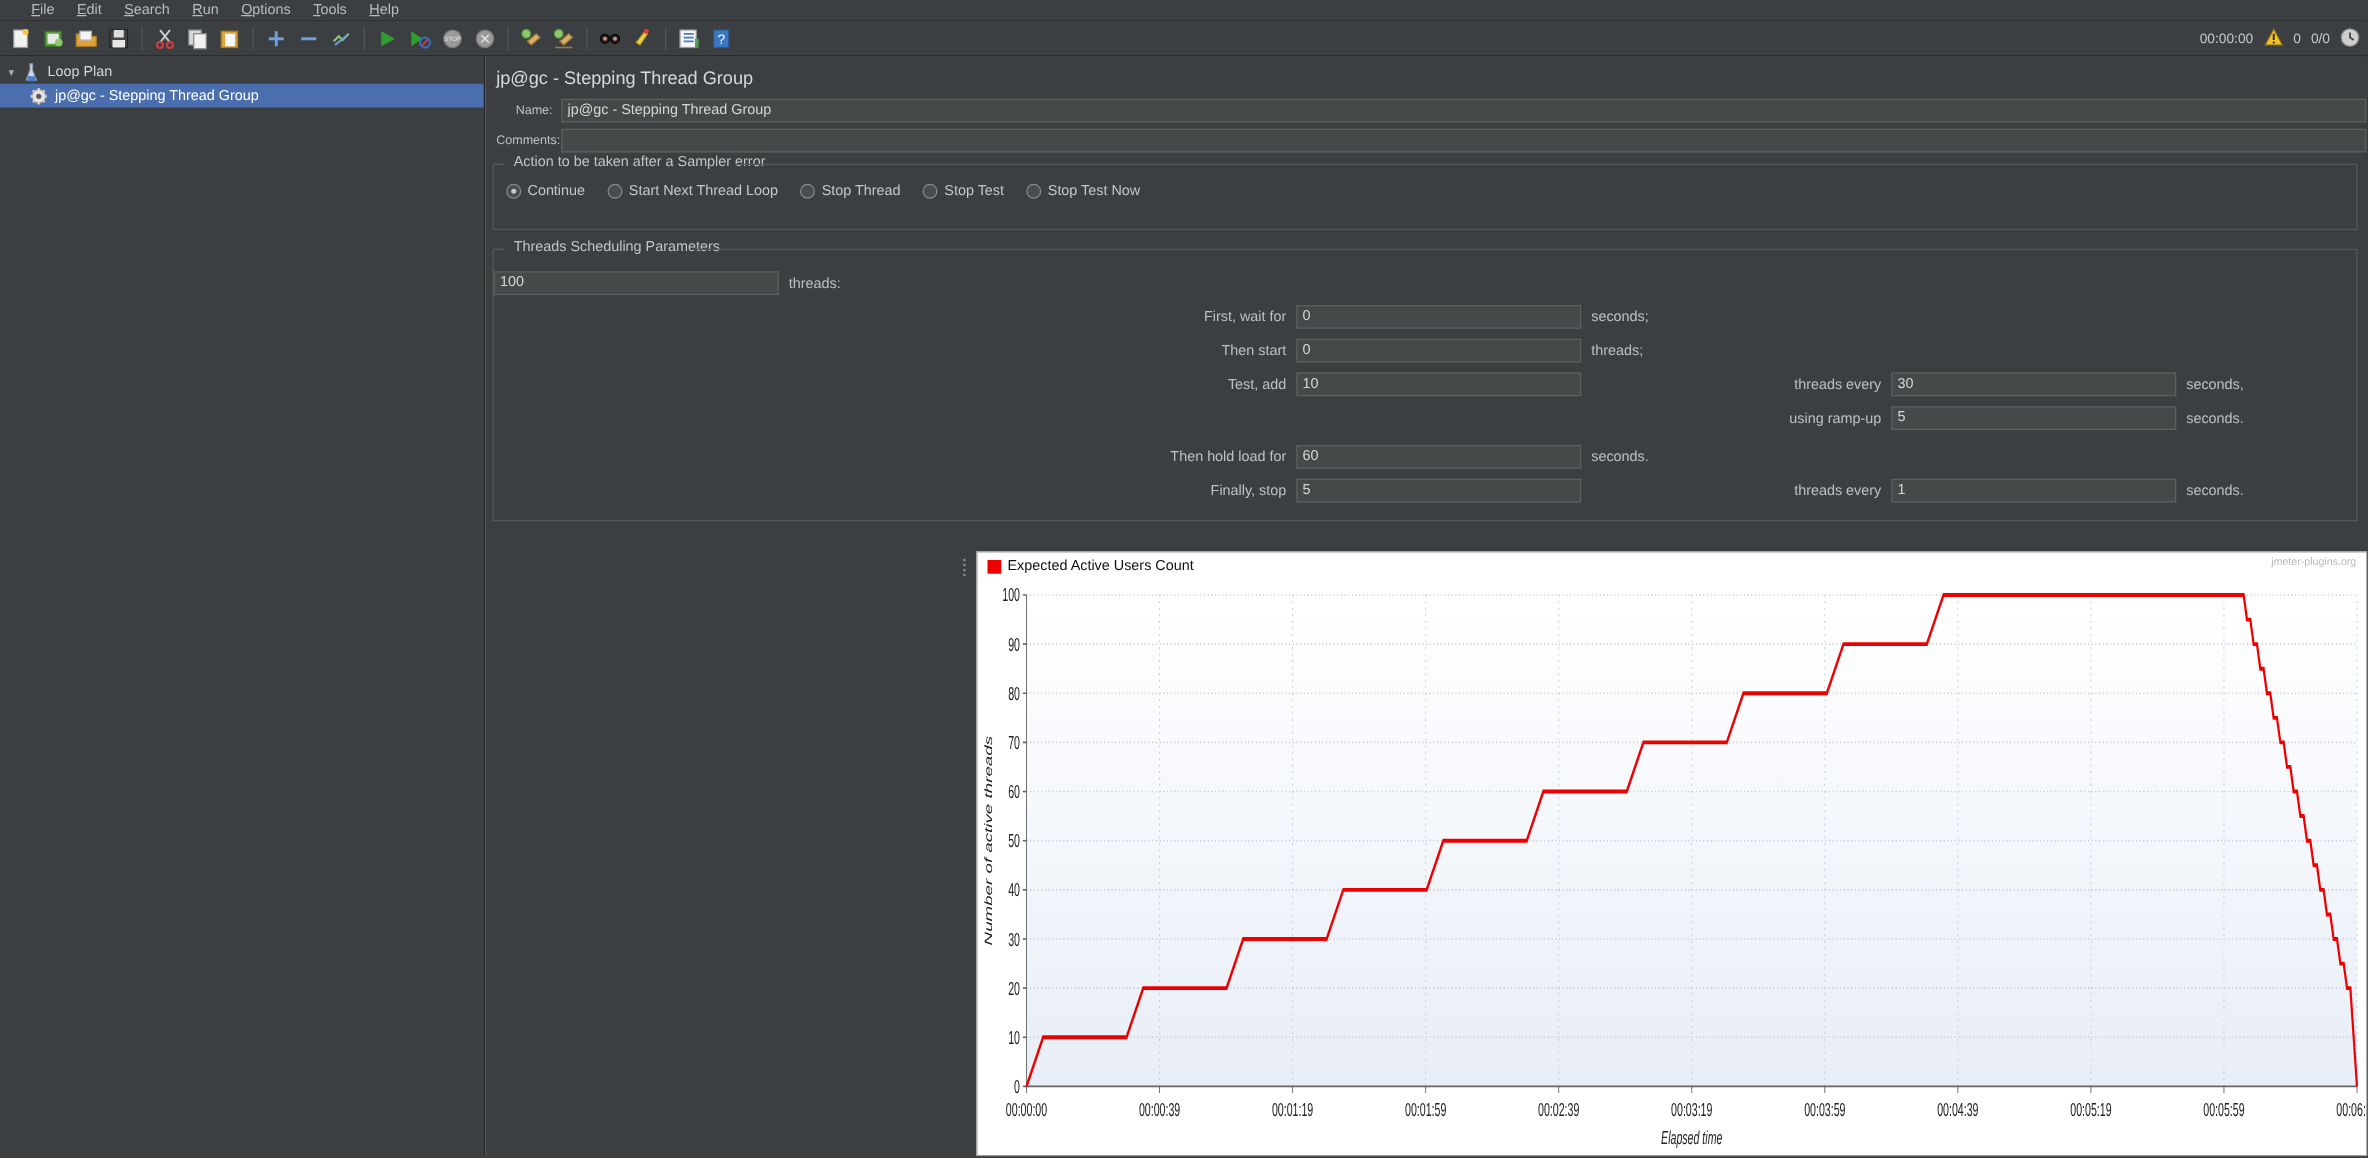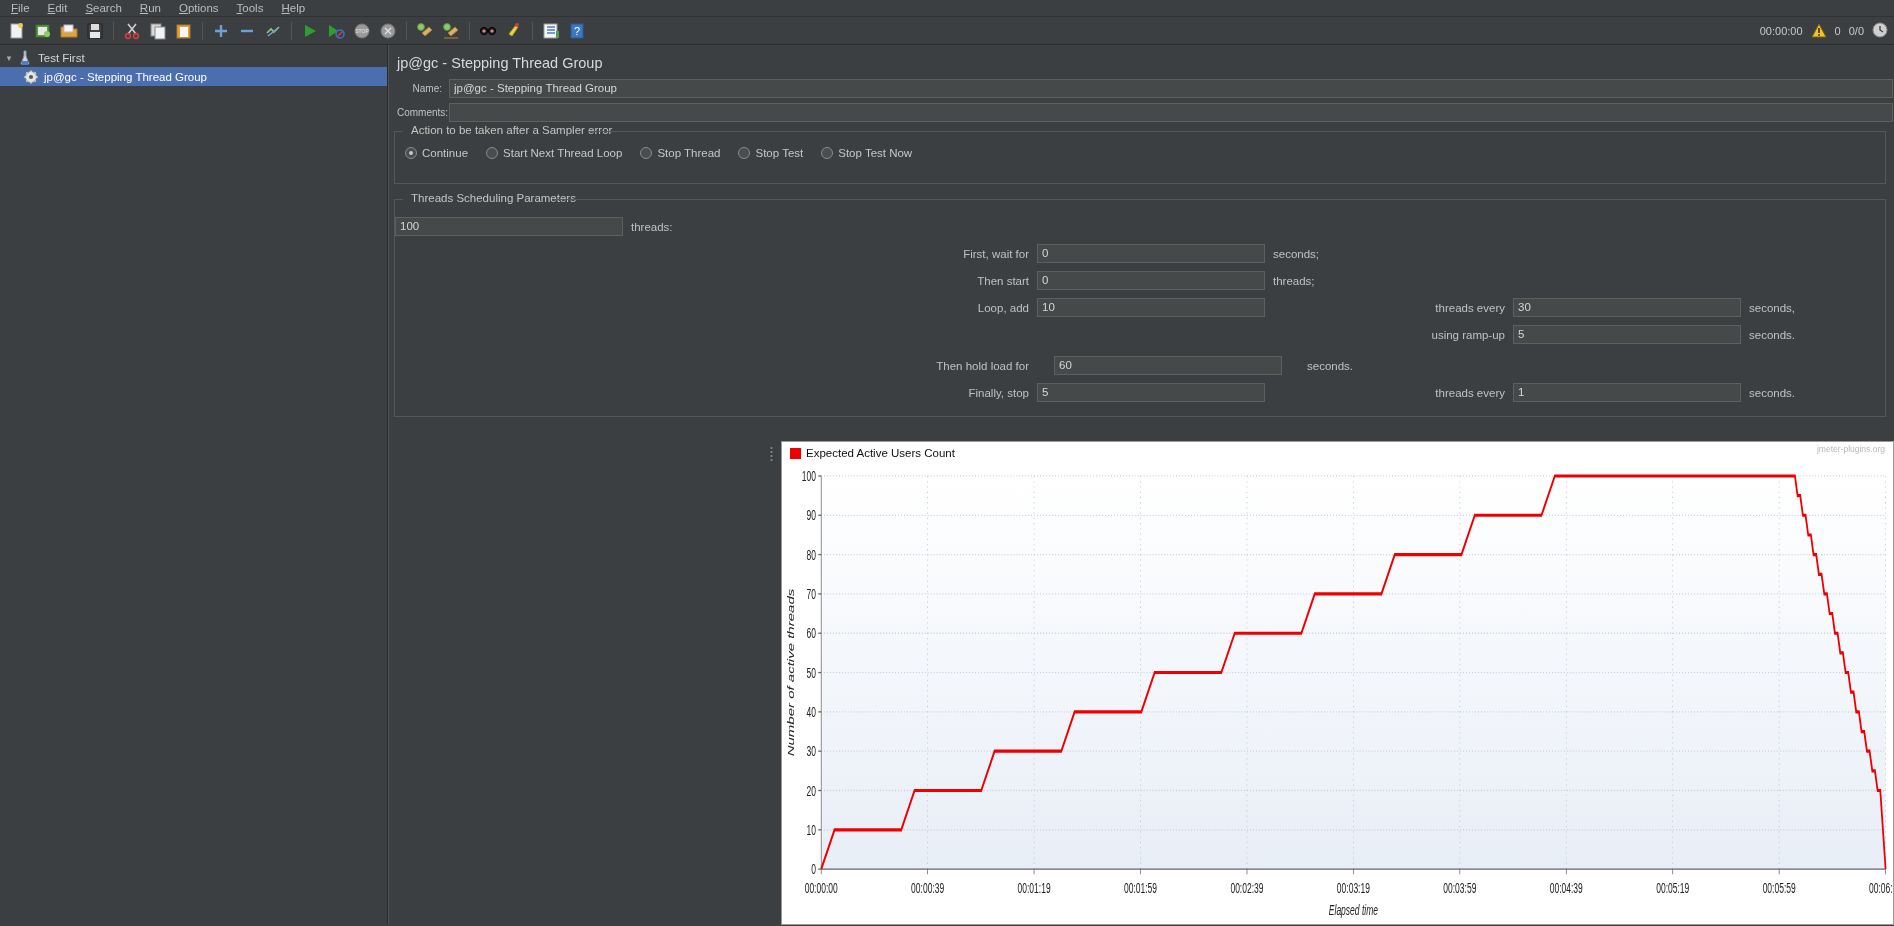--- a/index.html
+++ b/index.html
@@ -6,21 +6,21 @@
   html, body {
     width: 1894px; height: 926px;
     background: #3c3f41;
     font-family: "Liberation Sans", sans-serif;
     overflow: hidden;
     color: #bbbbbb;
   }
   
   #menubar {
     height: 17px; background: #3c3f41; display: flex; align-items: center;
-    padding-left: 2px; border-bottom: 1px solid #323232;
+    padding-left: 16px; border-bottom: 1px solid #323232;
   }
   .menu-item {
     font-size: 11.5px; color: #bbbbbb; padding: 1px 9px; cursor: default;
     white-space: nowrap;
   }
   .menu-item u { text-decoration: underline; }
   
   #toolbar {
     height: 28px; background: #3c3f41; display: flex; align-items: center;
     padding: 0 4px; border-bottom: 1px solid #2b2b2b; position: relative;
@@ -301,21 +301,21 @@
 
   <div id="tree">
     <div class="tree-row">
       <span class="tree-arrow">▾</span>
       <span class="tree-icon">
         <svg width="18" height="16" viewBox="0 0 18 16">
             <path d="M8 1h2v5l3 8H5l3-8z" fill="#cfd8e8" stroke="#8b97ab"></path>
             <rect x="6" y="11" width="6" height="4" fill="#4b7fc4"></rect>
           </svg>
       </span>
-      <span>Test First</span>
+      <span>Loop Plan</span>
     </div>
     <div class="tree-row indent selected">
       <span class="tree-icon">
         <svg width="18" height="16" viewBox="0 0 18 16">
             <circle cx="9" cy="8" r="5.6" fill="#e4e4e4" stroke="#8a8a8a"></circle>
             <circle cx="9" cy="8" r="2.1" fill="#5a5a5a"></circle>
             <path d="M9 1.4v1.6M9 13v1.6M2.4 8h1.6M14 8h1.6M4.3 3.3l1.1 1.1M12.6 11.6l1.1 1.1M13.7 3.3l-1.1 1.1M5.4 11.6l-1.1 1.1" stroke="#cfcfcf" stroke-width="1.8"></path>
           </svg>
       </span>
       <span>jp@gc - Stepping Thread Group</span>
@@ -380,36 +380,36 @@
         <div class="sched-unit">seconds;</div>
       </div>
 
       <div class="sched-row">
         <div class="sched-lab" style="width:642px">Then start</div>
         <input class="finput" style="width: 228px;" value="0">
         <div class="sched-unit">threads;</div>
       </div>
 
       <div class="sched-row">
-        <div class="sched-lab" style="width:642px">Loop, add</div>
+        <div class="sched-lab" style="width:642px">Test, add</div>
         <input class="finput" style="width: 228px;" value="10">
         <div class="sched-lab" style="width:248px">threads every</div>
         <input class="finput" style="width: 228px;" value="30">
         <div class="sched-unit">seconds,</div>
       </div>
 
       <div class="sched-row">
         <div class="sched-lab" style="width:642px"></div>
         <div style="width:228px"></div>
         <div class="sched-lab" style="width:248px">using ramp-up</div>
         <input class="finput" style="width: 228px;" value="5">
         <div class="sched-unit">seconds.</div>
       </div>
 
-      <div class="sched-row" style="margin-top:4px;gap:17px;">
+      <div class="sched-row" style="margin-top:4px;">
         <div class="sched-lab" style="width:642px">Then hold load for</div>
         <input class="finput" style="width: 228px;" value="60">
         <div class="sched-unit">seconds.</div>
       </div>
 
       <div class="sched-row">
         <div class="sched-lab" style="width:642px">Finally, stop</div>
         <input class="finput" style="width: 228px;" value="5">
         <div class="sched-lab" style="width:248px">threads every</div>
         <input class="finput" style="width: 228px;" value="1">

